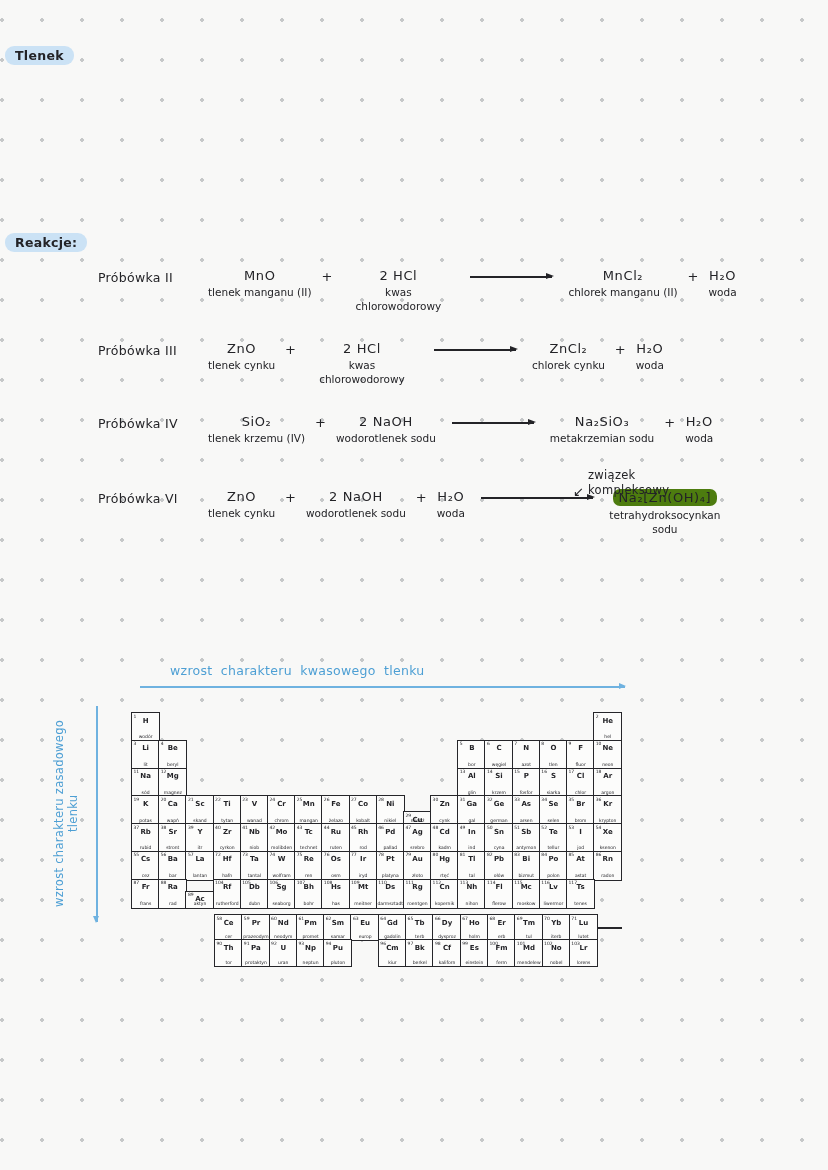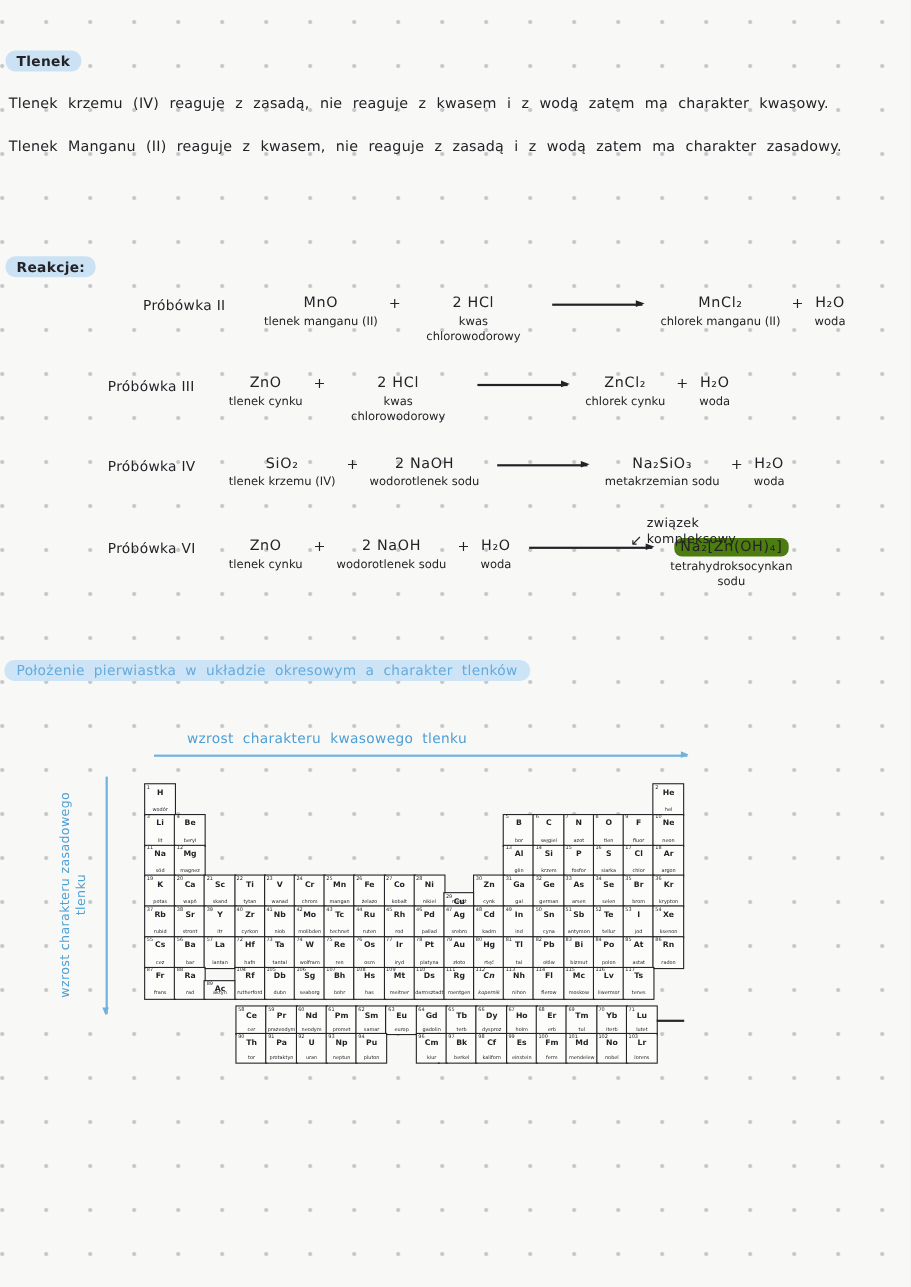--- a/index.html
+++ b/index.html
@@ -10,21 +10,21 @@
         background-size:40px 40px;background-position:-18px 0;}
   .pill{position:absolute;background:#cbe2f5;border-radius:9px;padding:2px 10px;
         font-size:12.5px;font-weight:bold;letter-spacing:.3px;}
   .pill-wniosek{left:5px;top:46px;}
   .pill-reakcje{left:5px;top:233px;}
   .line{position:absolute;left:8px;right:26px;font-size:13px;word-spacing:5px;letter-spacing:.2px;}
   .l1{top:87px;} .l2{top:126px;} .l3{top:164px;}
 
   #reactions{position:absolute;left:98px;top:268px;width:690px;height:320px;}
   .rxn-row{position:absolute;left:0;display:flex;align-items:flex-start;}
-  .rxn-row:nth-of-type(1){top:0;margin-left:32px;}
+  .rxn-row:nth-of-type(1){top:0;}
   .rxn-row:nth-of-type(2){top:73px;}
   .rxn-row:nth-of-type(3){top:146px;}
   .rxn-row:nth-of-type(4){top:221px;}
   .tube{width:104px;flex-shrink:0;font-size:12.5px;margin-top:2px;letter-spacing:.3px;}
   .eq{display:flex;align-items:flex-start;}
   .term{display:flex;flex-direction:column;align-items:center;margin:0 6px;}
   .formula{font-size:13px;letter-spacing:.6px;white-space:nowrap;}
   .formula.hl{background:#4d7c0f;border-radius:7px;padding:1px 6px;}
   .tlabel{font-size:10.5px;line-height:1.3;margin-top:3px;text-align:center;max-width:112px;}
   .plus{font-size:13px;margin:0 4px;padding-top:1px;}
@@ -66,22 +66,20 @@
         font-size:4.5px;white-space:nowrap;}
 </style>
 </head>
 <body>
 
 <div class="page">
   <div class="dots"></div>
 
   <div class="pill pill-wniosek">Tlenek</div>
 
-  <div class="line l1">Tlenek krzemu (IV) reaguje z zasadą, nie reaguje z kwasem i z wodą zatem ma charakter kwasowy.</div>
-  <div class="line l2">Tlenek Manganu (II) reaguje z kwasem, nie reaguje z zasadą i z wodą zatem ma charakter zasadowy.</div>
 
   <div class="pill pill-reakcje">Reakcje:</div>
 
   <div id="reactions">
       <div class="rxn-row">
         <div class="tube">Próbówka II</div>
         <div class="eq">
           <div class="term">
             <div class="formula">MnO</div>
             <div class="tlabel">tlenek manganu (II)</div>
@@ -176,21 +174,20 @@
         </div>
       </div>
     </div>
 
   <div class="complex-note">
     <span>związek</span><br>
     <span>kompleksowy</span>
   </div>
   <div class="note-arrow">↙</div>
 
-  <div class="heading">Położenie pierwiastka w układzie okresowym a charakter tlenków</div>
 
   <div class="acid-label">wzrost charakteru kwasowego tlenku</div>
   <div class="acid-arrow"></div>
 
   <div class="vlabel">wzrost charakteru zasadowego tlenku</div>
   <div class="varrow"></div>
 
   <div id="ptable">
       <div class="cell" style="grid-area: 1 / 1;">
         <span class="n">1</span>
@@ -600,21 +597,21 @@
       <div class="cell" style="grid-area: 7 / 10;">
         <span class="n">110</span>
         <span class="s">Ds</span>
         <span class="nm">darmsztadt</span>
       </div>
       <div class="cell" style="grid-area: 7 / 11;">
         <span class="n">111</span>
         <span class="s">Rg</span>
         <span class="nm">roentgen</span>
       </div>
-      <div class="cell" style="grid-area: 7 / 12; font-style: italic;">
+      <div class="cell" style="grid-area: 7 / 12;">
         <span class="n">112</span>
         <span class="s">Cn</span>
         <span class="nm">kopernik</span>
       </div>
       <div class="cell" style="grid-area: 7 / 13;">
         <span class="n">113</span>
         <span class="s">Nh</span>
         <span class="nm">nihon</span>
       </div>
       <div class="cell" style="grid-area: 7 / 14;">

